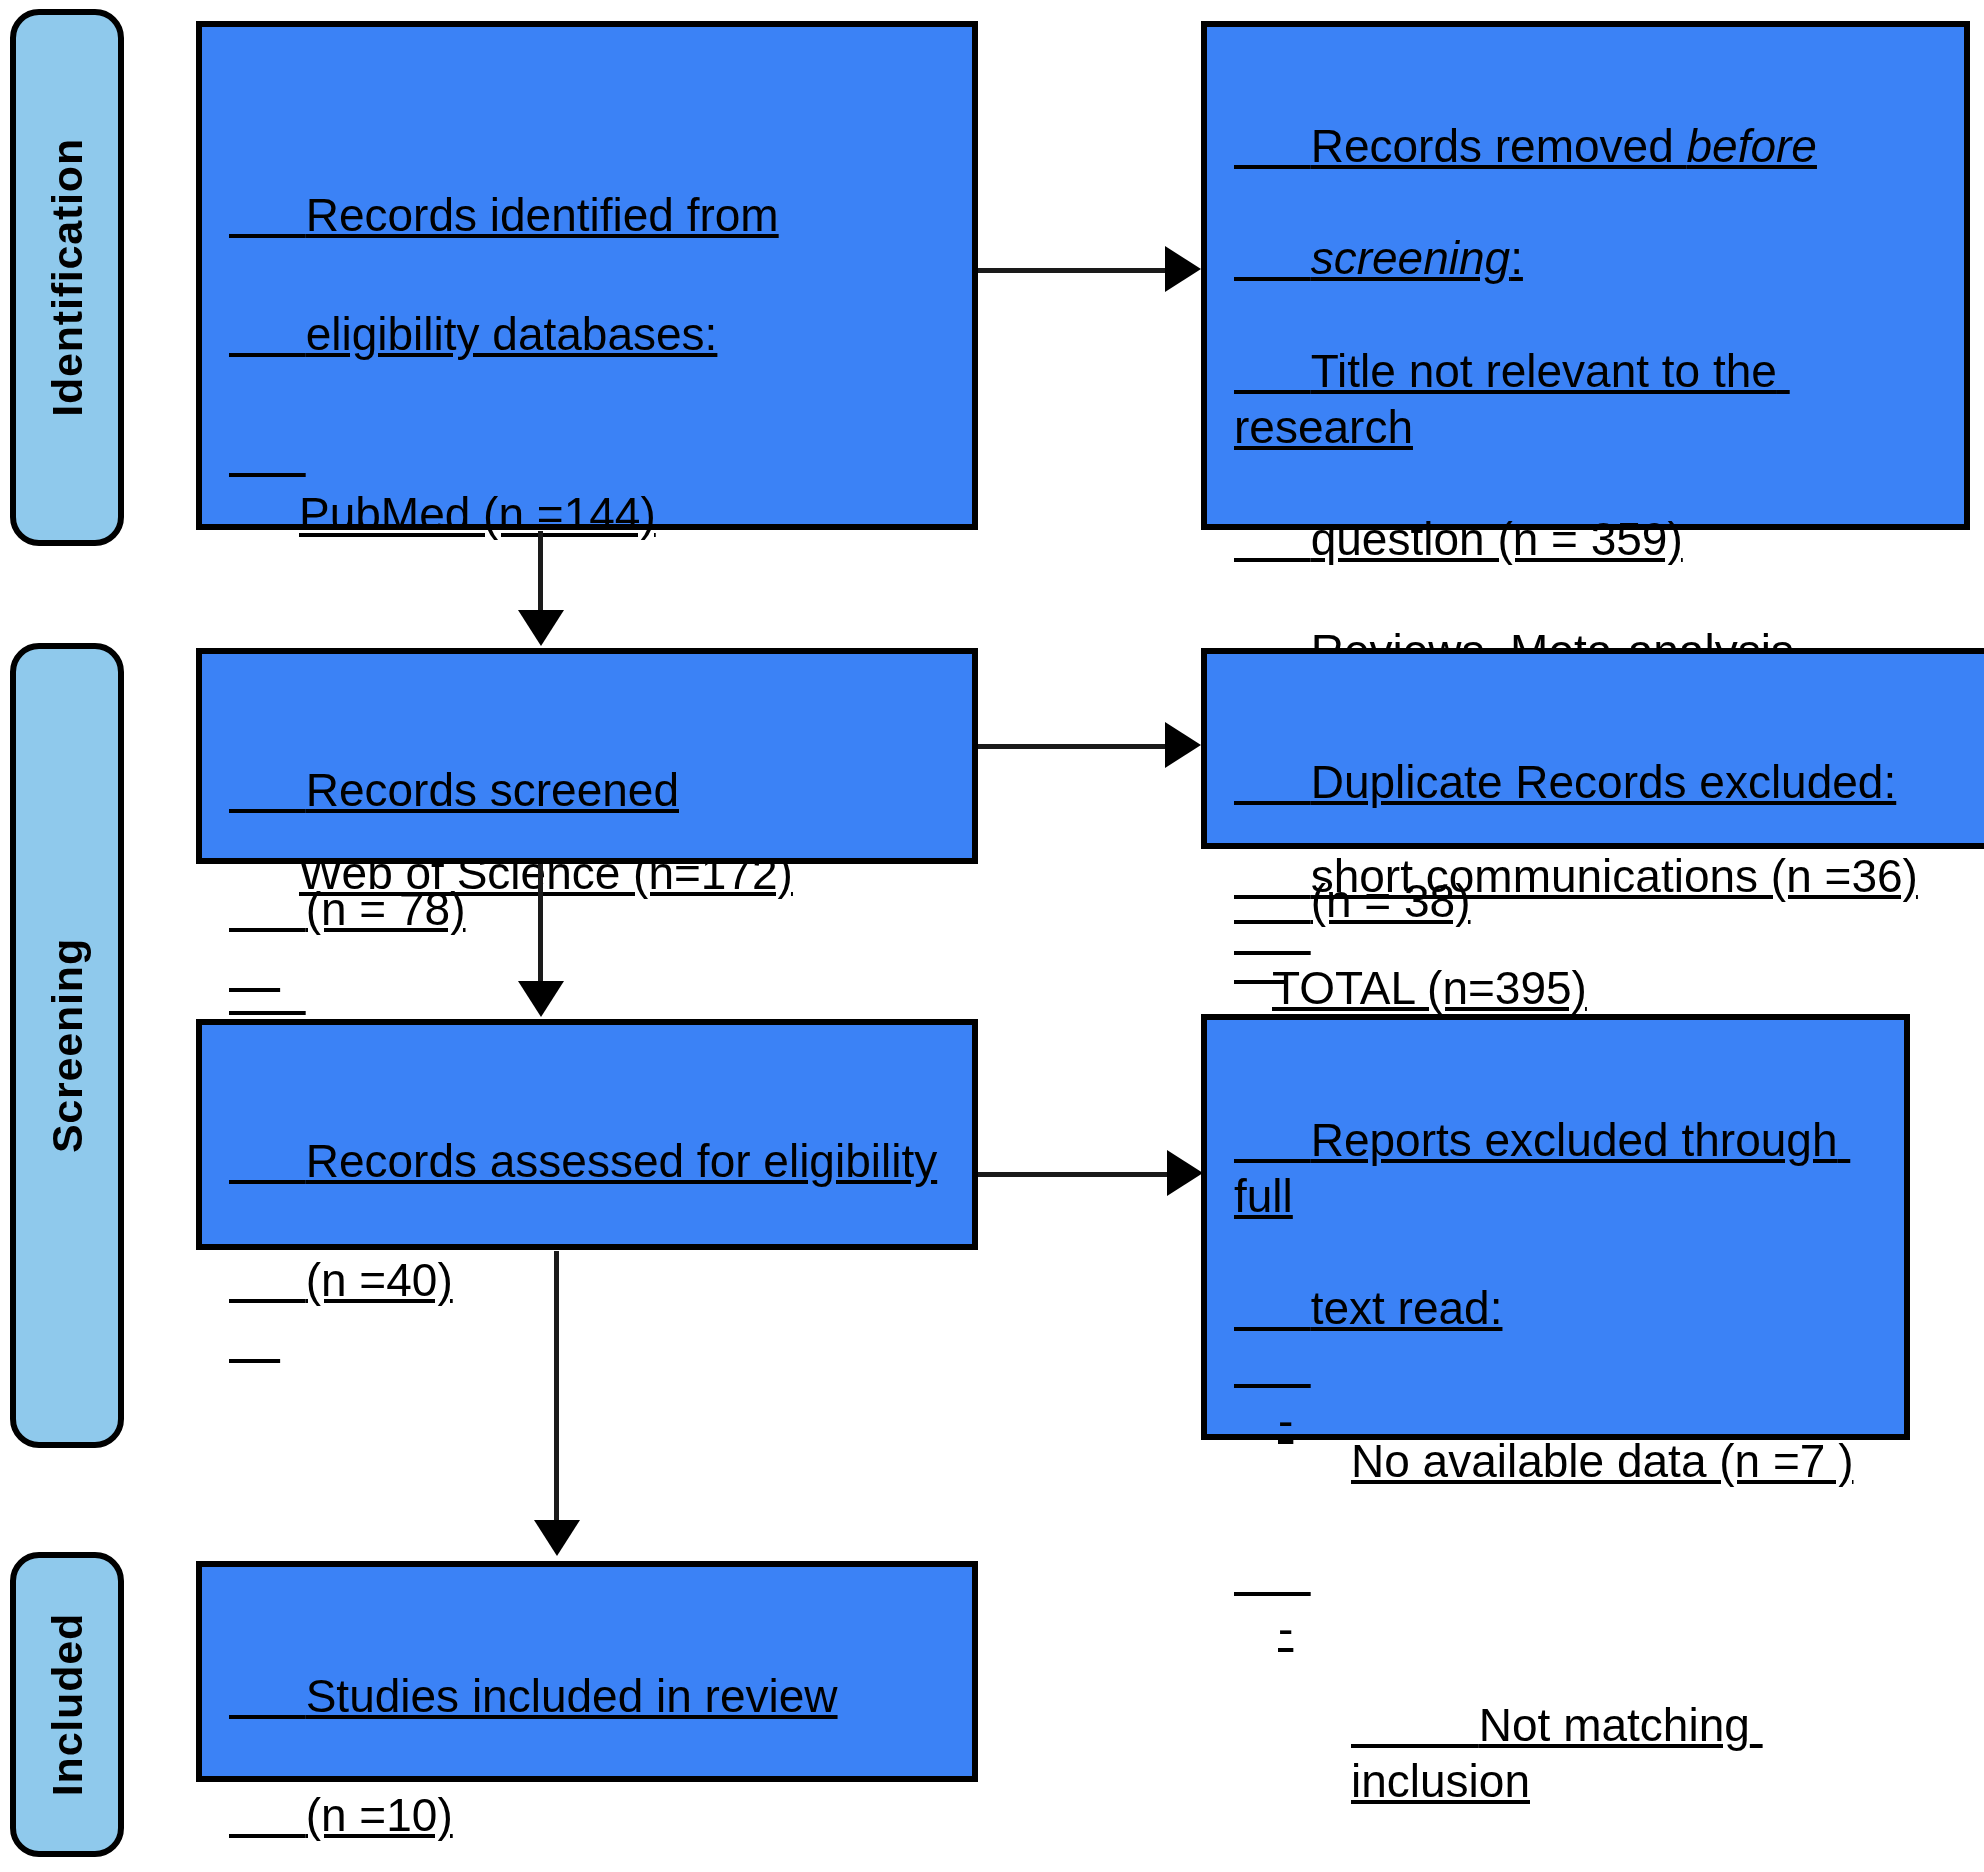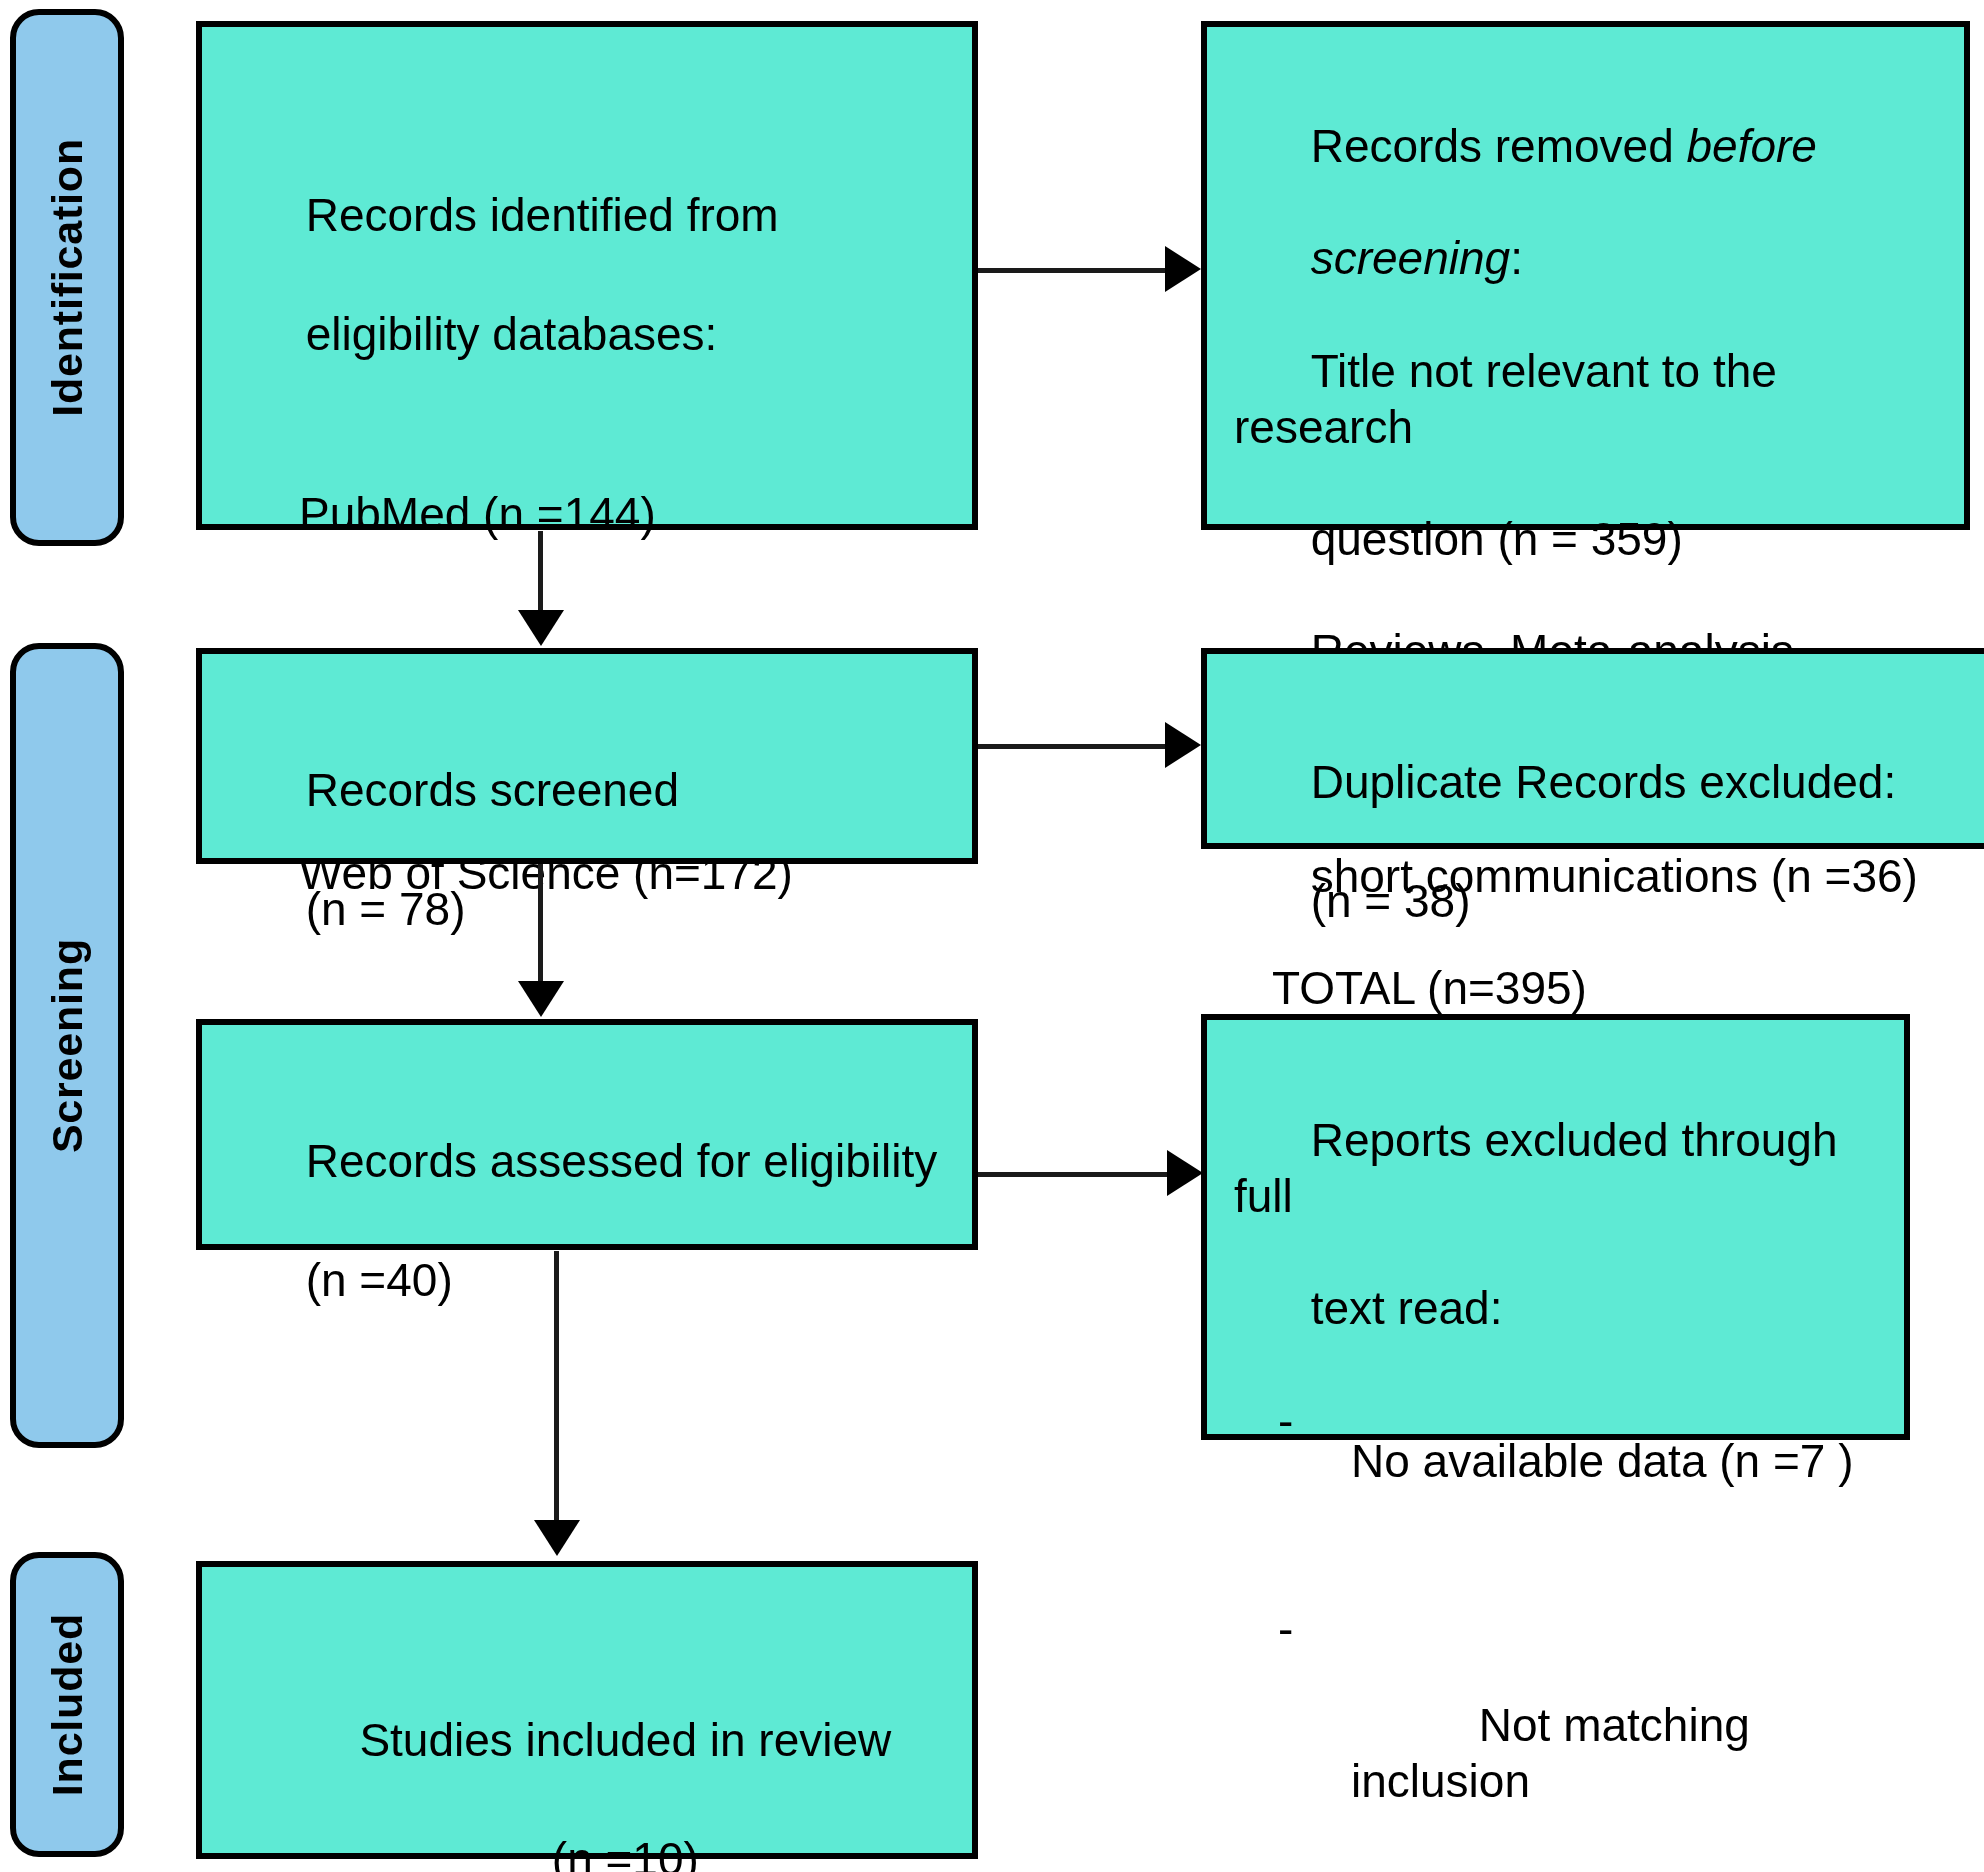--- a/index.html
+++ b/index.html
@@ -35,24 +35,25 @@
     font-size: 43px;
     letter-spacing: 0.8px;
     color: #000000;
     white-space: nowrap;
     line-height: 1;
   }
 
   
   .box {
     position: absolute;
-    background: #5eead4;
+    background: #3b82f6;
     border: 6.8px solid #000000;
     box-sizing: border-box;
     padding: 26px 27px;
+    text-decoration: underline;
   }
   .box-text {
     font-size: 46px;
     line-height: 1.30;
     color: #000000;
     white-space: pre-wrap;
   }
   .box-text.tight { line-height: 1.22; }
   .indent-1 { padding-left: 70px; display: block; }
   .indent-half { padding-left: 38px; display: block; }
@@ -172,21 +173,21 @@
         <span class="bullet-dash">-</span>
         <span class="bullet-text">
           <span>Not matching inclusion</span><br>
           <span>criteria (n = 23)</span>
         </span>
       </div>
       
     </div>
   </div>
 
-  <div class="box" style="left:196px; top:1561px; width:782px; height:298px; padding-top:84px;text-align:center;">
+  <div class="box" style="left:196px; top:1561px; width:782px; height:221px; padding-top:40px;">
     <div class="box-text">
       <span>Studies included in review</span><br>
       <span>(n =10)</span>
     </div>
   </div>
 
   <div class="connector">
     <div class="conn-line-h" style="left:978px; top:268px; width:196px;"></div>
     <div class="arrow-right" style="left:1165px; top:246px;"></div>
   </div>

